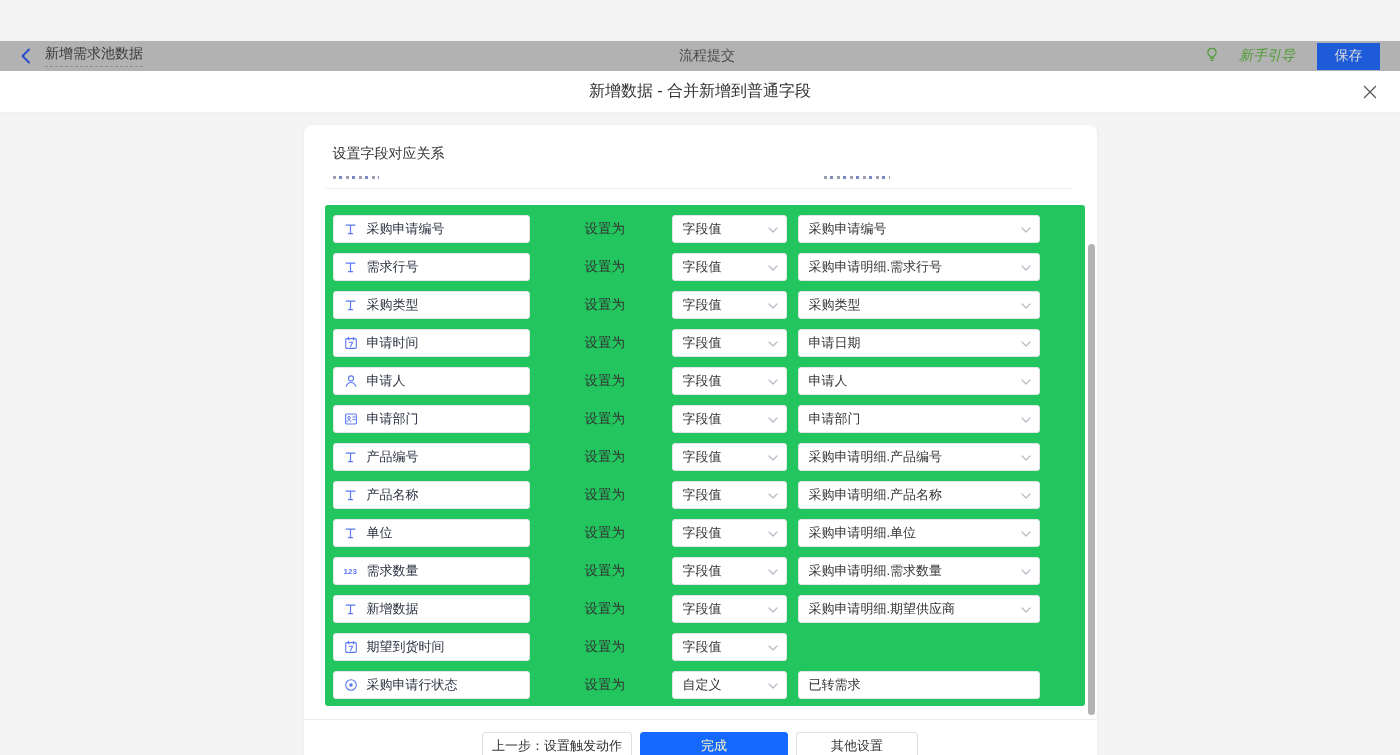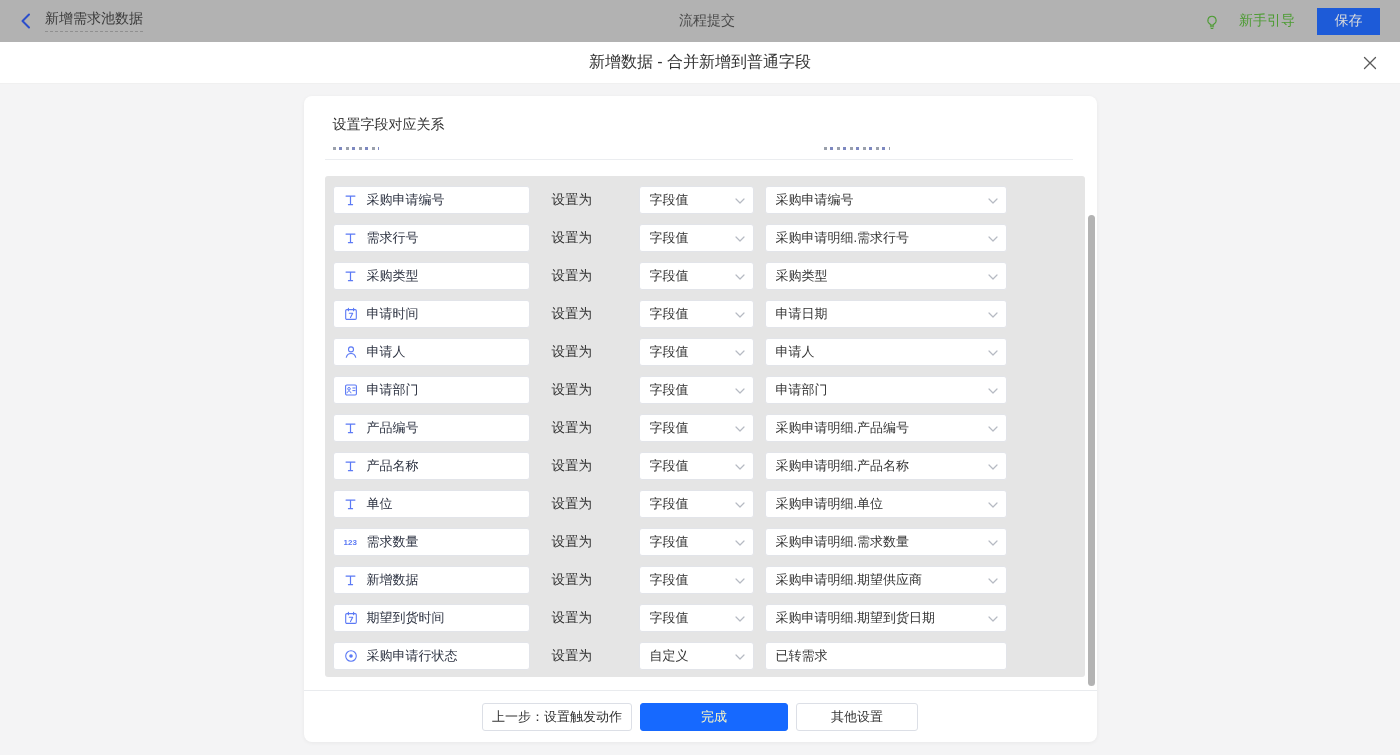--- a/index.html
+++ b/index.html
@@ -1,30 +1,30 @@
 <!DOCTYPE html>
 <html><head>
 <meta charset="utf-8">
 <style>
   * { box-sizing: border-box; margin: 0; padding: 0; }
   html,body { width:1400px; height:755px; overflow:hidden;
     font-family:"Liberation Sans","DejaVu Sans",sans-serif; background:#f4f4f5; }
 
   
-  .topbar { position:relative; height:42px; background:#b2b2b2;
-    display:flex; align-items:center; padding:0 20px; }
+  .topbar { position:relative; height:30px; background:#b2b2b2;
+    display:flex; align-items:center; padding:0 20px;margin-top:41px; }
   .tb-left { display:flex; align-items:center; gap:14px; }
   .back-ic { display:flex; align-items:center; cursor:pointer; }
   .tb-flowname { font-size:14px; color:#3a3a3a; padding-bottom:3px;
     border-bottom:1px dashed #8f8f8f; cursor:pointer; }
   .tb-center { position:absolute; left:14px; right:0; text-align:center;
     font-size:14px; color:#4a4a4a; pointer-events:none; }
   .tb-right { margin-left:auto; display:flex; align-items:center; gap:22px; z-index:1; }
-  .guide { display:flex; align-items:flex-end; gap:20px; font-size:14px;
-    color:#4d9c33; cursor:pointer; }
+  .guide { display:flex; align-items:flex-start; gap:20px; font-size:14px;
+    color:#4d9c33; cursor:pointer;font-style:italic; }
   .save-btn { width:63px; height:27px; background:#1d5bd8; color:#dcdcdc;
     border:none; border-radius:0; font-size:14px; cursor:pointer; }
 
   
   .modal-header { position:relative; height:42px; background:#ffffff;
     display:flex; align-items:center; justify-content:center;
     border-bottom:1px solid #f0f0f0; }
   .modal-title { font-size:16px; color:#333; }
   .close-x { position:absolute; right:22px; top:13px; width:16px; height:16px;
     cursor:pointer; display:flex; }
@@ -36,30 +36,30 @@
   .card-title { padding:20px 0 0 29px; font-size:14px; color:#333; }
 
   .clipped-row { position:relative; height:4px; margin-top:13px; overflow:hidden; }
   .frag { position:absolute; top:0; height:3px;
     background:repeating-linear-gradient(90deg,#9aa0ab 0 3px,transparent 3px 6px,#7d88c0 6px 9px,transparent 9px 13px); }
   .frag-a { left:29px; width:46px; }
   .frag-b { left:520px; width:66px; }
   .hdr-divider { height:1px; background:#ebedf0; margin:8px 0 0 21px; width:748px; }
 
   .rows-area { margin:16px 0 0 21px; width:760px; height:501px;
-    background:#e5e5e5; border-radius:3px; padding:10px 0 0 8px; overflow:hidden; }
+    background:#22c55e; border-radius:3px; padding:10px 0 0 8px; overflow:hidden; }
   .row { display:flex; align-items:center; height:28px; margin-bottom:10px; }
   .chip { width:197px; height:28px; background:#fff; border:1px solid #e2e4e9;
     border-radius:3px; display:flex; align-items:center; gap:9px; padding:0 10px;
     cursor:pointer; }
   .chip-icon { width:14px; height:14px; display:flex; align-items:center;
     color:#5b79f5; flex:none; }
   .num123 { font-size:8px; font-weight:bold; color:#5b79f5; letter-spacing:0; }
   .chip-label { font-size:13px; color:#2b3140; white-space:nowrap; }
-  .setter { margin-left:22px; width:42px; font-size:13.5px; color:#333; flex:none;font-family:Liberation Serif, serif; }
+  .setter { margin-left:55px; width:42px; font-size:13.5px; color:#333; flex:none;font-family:Liberation Serif, serif; }
   .select { position:relative; height:28px; background:#fff; border:1px solid #e2e4e9;
     border-radius:3px; display:flex; align-items:center; padding:0 22px 0 10px;
     cursor:pointer; }
   .select.mode { margin-left:45px; width:115px; flex:none; }
   .select.target { margin-left:11px; width:242px; flex:none; }
   .sel-text { font-size:13px; color:#333; white-space:nowrap; overflow:hidden; }
   .chev { position:absolute; right:8px; top:11px; display:flex; }
   .select.no-chev { cursor:text; }
 
   .scroll-thumb { position:absolute; left:784px; top:119px; width:7px; height:471px;
@@ -446,28 +446,20 @@
     </div>
     <span class="setter">设置为</span>
     <div class="select mode">
       <span class="sel-text">字段值</span>
       <span class="chev">
         <svg width="10" height="6" viewBox="0 0 10 6">
                 <path d="M1 1l4 4 4-4" stroke="#b6bac3" stroke-width="1.2" fill="none" stroke-linecap="round" stroke-linejoin="round"></path>
               </svg>
       </span>
     </div>
-    <div class="select target">
-      <span class="sel-text">采购申请明细.期望到货日期</span>
-      <span class="chev">
-        <svg width="10" height="6" viewBox="0 0 10 6">
-                <path d="M1 1l4 4 4-4" stroke="#b6bac3" stroke-width="1.2" fill="none" stroke-linecap="round" stroke-linejoin="round"></path>
-              </svg>
-      </span>
-    </div>
   </div>
 
   <div class="row">
     <div class="chip">
       <span class="chip-icon">
               <svg width="14" height="14" viewBox="0 0 14 14">
                 <circle cx="7" cy="7" r="5.3" fill="none" stroke="currentColor" stroke-width="1.1"></circle>
                 <circle cx="7" cy="7" r="1.8" fill="currentColor"></circle>
               </svg>
             </span>

